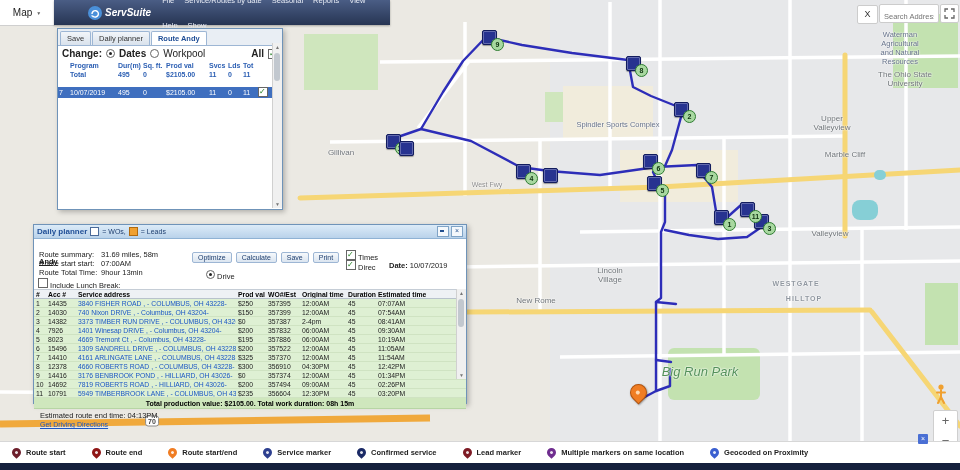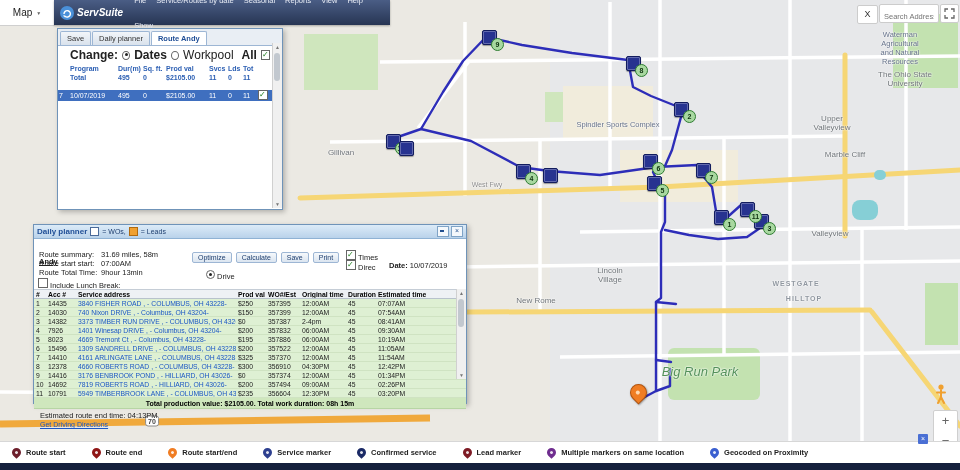--- a/index.html
+++ b/index.html
@@ -16,41 +16,41 @@
   .park{font-size:13px;color:#54915a;font-style:italic;}
   .shield{position:absolute;transform:translate(-50%,-50%);background:#fff;border:1px solid #8a8a8a;border-radius:3px;font-size:7px;line-height:9px;padding:0 2px;color:#444;font-weight:bold;}
   .sqm{position:absolute;width:13px;height:13px;background:#273390;border:1px solid #121c5e;border-radius:2px;box-shadow:inset 0 0 0 1px rgba(255,255,255,.28),0 1px 1px rgba(0,0,0,.35);}
   .badge{position:absolute;width:11px;height:11px;background:#a8d8a0;border:1px solid #2f7d32;border-radius:50%;font:bold 7px/11px "Liberation Sans",sans-serif;text-align:center;color:#0d330f;}
   .map-pin{position:absolute;width:15px;height:15px;background:#f07d23;border:1px solid #b35510;border-radius:50% 50% 50% 0;transform:rotate(-45deg);box-shadow:0 1px 2px rgba(0,0,0,.4);}
   .map-pin::after{content:"";position:absolute;left:4.5px;top:4.5px;width:4px;height:4px;border-radius:50%;background:#ffd9b0;}
   
   .map-tab{position:absolute;left:0;top:0;width:54px;height:25px;background:#fff;border-right:1px solid #cfcfcf;border-bottom:1px solid #cfcfcf;display:flex;align-items:center;justify-content:center;gap:4px;font-size:10px;color:#222;z-index:6;cursor:pointer;}
   .map-tab .chev{font-size:5px;color:#666;}
   .navbar{position:absolute;left:54px;top:0;width:336px;height:25px;background:linear-gradient(#4a5d85,#273553);display:flex;align-items:center;z-index:6;box-shadow:0 1px 2px rgba(0,0,0,.3);}
-  .logo{display:flex;align-items:center;gap:3px;padding:0 6px 0 6px;}
+  .logo{display:flex;align-items:center;gap:3px;padding:0 6px 0 6px;margin-left:28px;}
   .logo-text{color:#fff;font-style:italic;font-weight:bold;font-size:10px;}
   .menu-item{color:#e8ecf5;font-size:7.5px;padding:0 5px;line-height:25px;display:inline-block;cursor:pointer;}
   .search-close{position:absolute;left:857px;top:5px;width:19px;height:17px;background:#fff;border:1px solid #ccc;border-radius:2px;font-size:9px;color:#333;text-align:center;line-height:17px;z-index:6;cursor:pointer;}
   .search-box{position:absolute;left:879px;top:4px;width:58px;height:17px;background:#fff;border:1px solid #ccc;border-radius:2px;z-index:6;}
   .search-box input{width:100%;height:100%;border:0;outline:none;font-size:7.5px;padding:0 4px;box-sizing:border-box;color:#444;background:transparent;font-family:"Liberation Sans",sans-serif;}
   .fs-btn{position:absolute;left:940px;top:4px;width:17px;height:17px;background:#fff;border:1px solid #ccc;border-radius:2px;z-index:6;display:flex;align-items:center;justify-content:center;cursor:pointer;}
   
   .panel{position:absolute;background:#fff;border:1px solid #6f93b8;box-shadow:2px 2px 5px rgba(0,0,0,.25);z-index:10;}
   .panel-title{height:13px;background:linear-gradient(#dcebf8,#b9d2ea);border-bottom:1px solid #8fb2d4;display:flex;align-items:center;padding:0 3px;gap:3px;}
   .panel-title .ttl{font-size:8px;font-weight:bold;color:#1f4e96;}
   .win-btns{margin-left:auto;display:flex;gap:2px;}
   .win-btn{width:10px;height:9px;background:#f4f8fc;border:1px solid #7fa3c6;font-size:7px;line-height:8px;text-align:center;color:#23508f;cursor:pointer;}
   .min-box{position:relative;}
   .min-box::after{content:"";position:absolute;left:2px;top:3px;width:4px;height:2px;background:#23508f;}
   
   #dateList{left:57px;top:28px;width:224px;height:180px;}
   .tabs{display:flex;gap:1px;background:#e9eef4;border-bottom:1px solid #9db6d4;padding:2px 2px 0 2px;}
   .tab{font-size:7.5px;padding:2px 6px;background:linear-gradient(#f2f5f9,#d9e2ec);border:1px solid #9db6d4;border-bottom:none;border-radius:2px 2px 0 0;color:#333;cursor:pointer;}
   .tab.active{background:#fff;color:#1f4e96;font-weight:bold;}
-  .change-row{display:flex;align-items:center;gap:4px;font-size:12px;padding:2px 12px;color:#222;}
+  .change-row{display:flex;align-items:center;gap:4px;font-size:10px;padding:2px 4px;color:#222;}
   .bold{font-weight:bold;}
   .rad{width:7px;height:7px;border:1px solid #666;border-radius:50%;background:#fff;display:inline-block;position:relative;}
   .rad.on::after{content:"";position:absolute;left:1.5px;top:1.5px;width:3px;height:3px;border-radius:50%;background:#222;}
   .cb{width:8px;height:8px;border:1px solid #666;background:#fff;display:inline-block;position:relative;font-size:0;}
   .cb.checked::after{content:"\2713";position:absolute;left:0;top:-1px;font-size:8px;color:#1a7a1a;}
   .spacer{flex:1;}
   .dl-row{display:flex;font-size:7px;align-items:center;}
   .dl-head .c{color:#2c5fb3;font-weight:bold;}
   .dl-total .c{color:#2c5fb3;font-weight:bold;}
   .dl-data{background:#3f6fbf;color:#fff;margin-top:8px;height:11px;}

